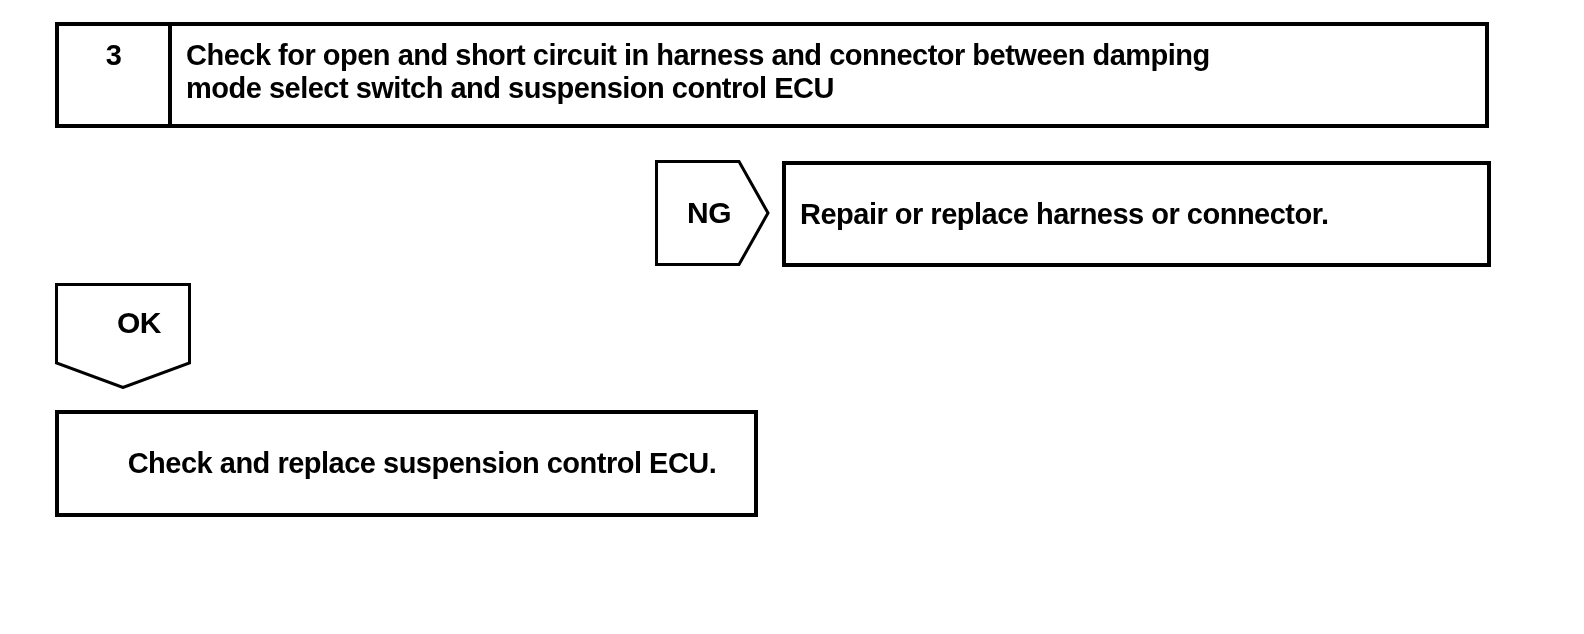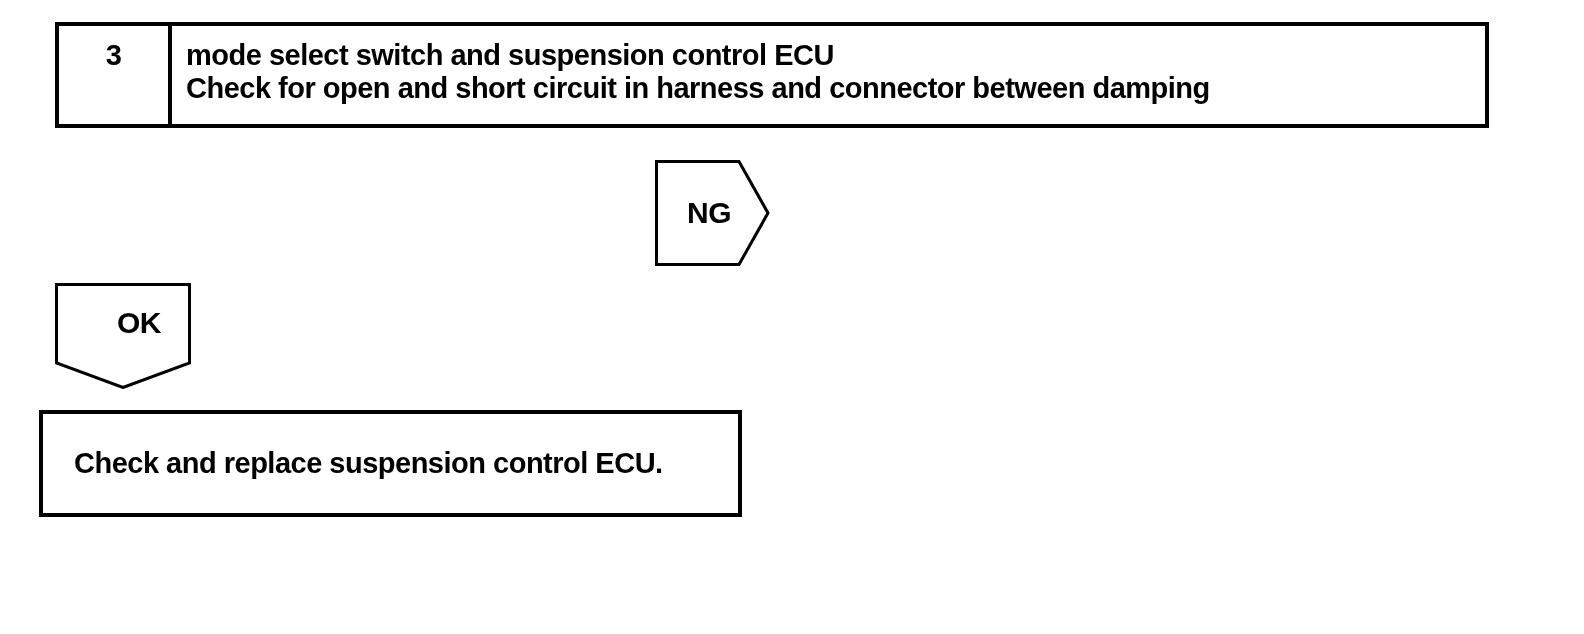--- a/index.html
+++ b/index.html
@@ -50,47 +50,51 @@
 
   
   .ng-action-box {
     left: 782px; top: 161px; width: 709px; height: 106px;
     display: flex; align-items: center;
     padding-left: 14px;
     font-weight: bold; font-size: 29px; letter-spacing: -0.5px;
     white-space: nowrap;
   }
   .answer-box {
-    left: 39px; top: 410px; width: 703px; height: 107px;
+    left: 55px; top: 410px; width: 703px; height: 107px;
     display: flex; align-items: center;
     padding-left: 31px;
     font-weight: bold; font-size: 29px; letter-spacing: -0.5px;
     white-space: nowrap;
+    justify-content: center;
   }
 </style>
 </head>
 <body>
 
 <div class="stage">
 
   <div class="box question-box">
     <div class="number-cell">3</div>
     <div class="instruction">
+      <div>Check for open and short circuit in harness and connector between damping</div>
       <div>mode select switch and suspension control ECU</div>
-      <div>Check for open and short circuit in harness and connector between damping</div>
     </div>
   </div>
 
   <div class="pentagon ng-pentagon">
     <svg width="115" height="106" viewBox="0 0 115 106">
       <polygon points="1.5,1.5 84,1.5 113,53 84,104.5 1.5,104.5" fill="#ffffff" stroke="#000000" stroke-width="3"></polygon>
     </svg>
     <span class="ptext">NG</span>
   </div>
 
+  <div class="box ng-action-box">
+    <span>Repair or replace harness or connector.</span>
+  </div>
 
   <div class="pentagon ok-pentagon">
     <svg width="136" height="106" viewBox="0 0 136 106">
       <polygon points="1.5,1.5 134.5,1.5 134.5,80 68,104.5 1.5,80" fill="#ffffff" stroke="#000000" stroke-width="3"></polygon>
     </svg>
     <span class="ptext">OK</span>
   </div>
 
   <div class="box answer-box">
     <span>Check and replace suspension control ECU.</span>

